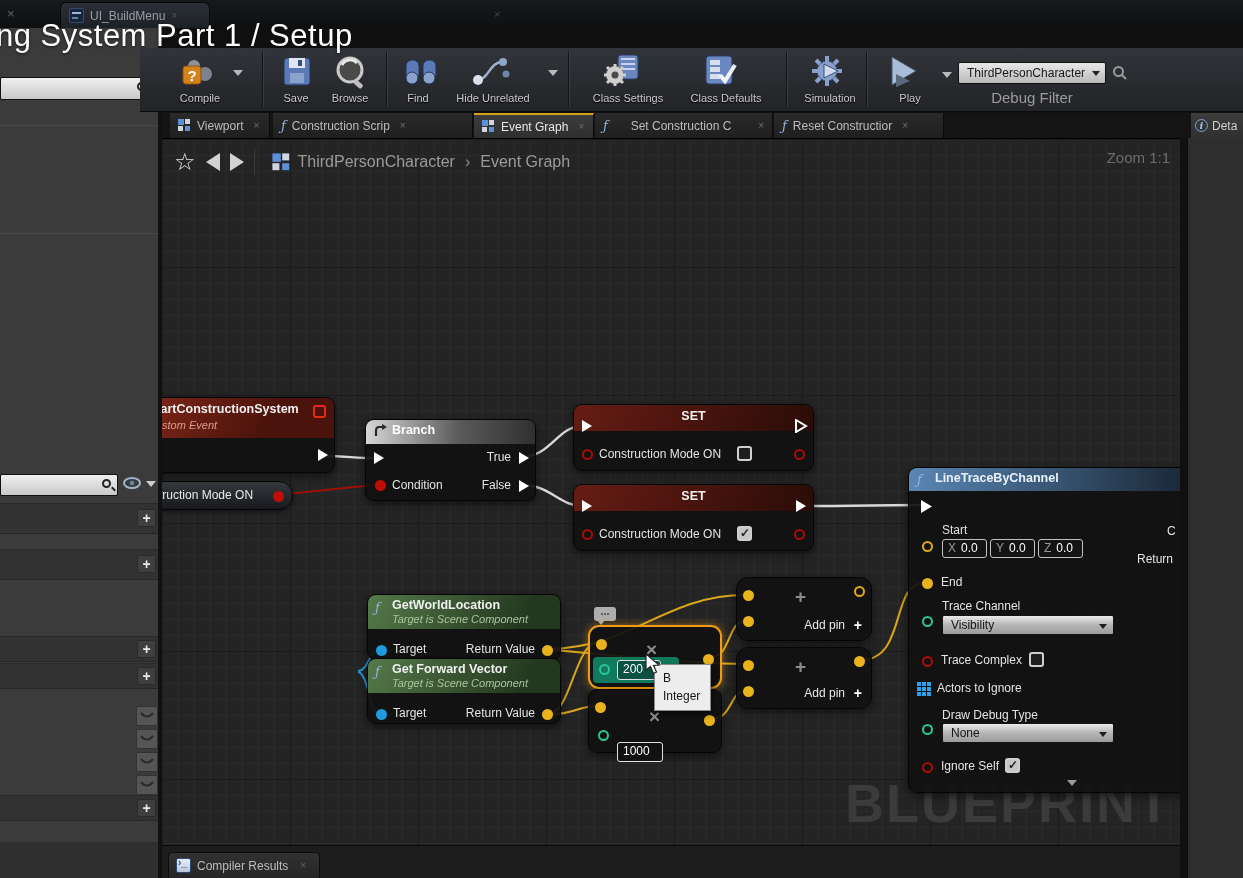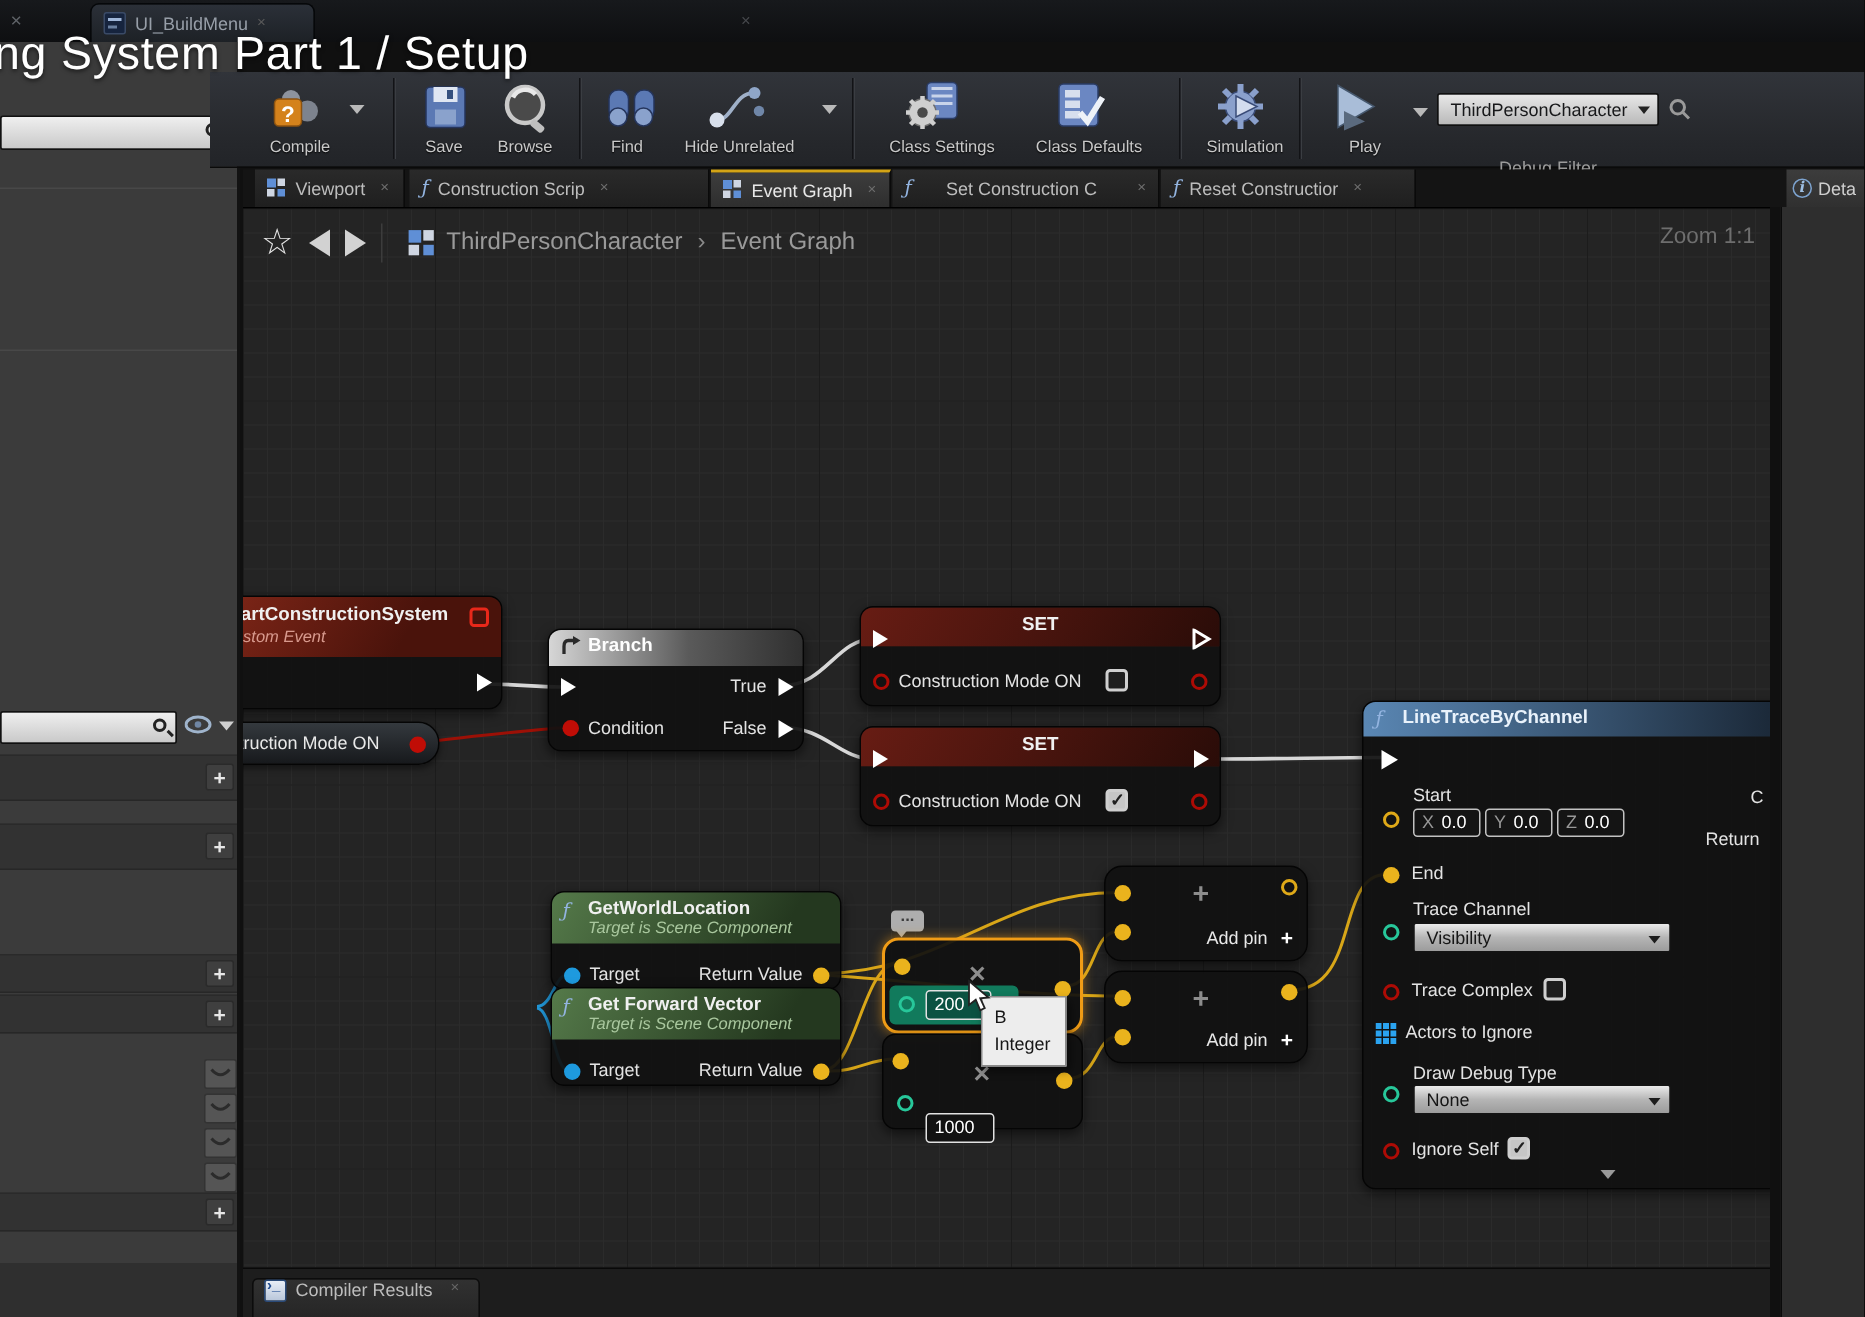--- a/index.html
+++ b/index.html
@@ -30,21 +30,21 @@
   #toolbar { left:140px; top:48px; width:1103px; height:64px;
              background:linear-gradient(#31343a,#26282c 70%,#222428); border-bottom:1px solid #0a0a0a; }
   .tbtn-label { position:absolute; color:#c9c9c9; font-size:11px; text-shadow:0 1px 1px #000; white-space:nowrap; transform:translateX(-50%); }
   .tsep { position:absolute; top:4px; width:1px; height:54px; background:#121316; box-shadow:1px 0 0 #3a3d42; }
   .caret { position:absolute; width:0; height:0; border-left:5px solid transparent; border-right:5px solid transparent; border-top:6px solid #b9b9b9; }
   #debug-dd { position:absolute; left:818px; top:14px; width:148px; height:22px;
               background:linear-gradient(#e8e8e8,#b9b9b9); border:1px solid #101010; border-radius:2px;
               color:#17181a; font-size:12px; line-height:20px; padding:0 16px 0 8px; }
   #debug-dd::after { content:""; position:absolute; right:5px; top:8px; border-left:4px solid transparent;
                      border-right:4px solid transparent; border-top:5px solid #222; }
-  #debug-filter-label { position:absolute; left:892px; top:57px; transform:translateX(-50%); color:#9b9b9b; font-size:12px; }
+  #debug-filter-label { position:absolute; left:892px; top:41px; transform:translateX(-50%); color:#9b9b9b; font-size:15px; }
 
   
   #tabbar { left:162px; top:113px; width:1081px; height:25px; background:#141414; }
   .dtab { position:absolute; top:0; height:25px; background:linear-gradient(#2a2a2a,#1f1f1f);
           border-right:1px solid #0a0a0a; display:flex; align-items:center; gap:6px; padding:0 8px;
           color:#bdbdbd; font-size:12px; white-space:nowrap; overflow:hidden; }
   .dtab.active { background:linear-gradient(#3d3d3d,#2e2e2e); border-top:2px solid #d3a416; color:#e8e8e8; }
   .dtab .x { color:#6e6e6e; font-size:10px; margin-left:4px; }
   .gridicon { width:13px; height:13px; position:relative; flex:0 0 13px; }
   .gridicon i { position:absolute; width:6px; height:6px; background:#5f8fd6; }
@@ -116,21 +116,21 @@
               line-height:16px; padding:0 5px; background:#121212; }
   #tooltip { position:absolute; background:#ededed; border:1px solid #8a8a8a; color:#161616; font-size:12px;
              padding:4px 10px 5px 8px; z-index:10; box-shadow:2px 3px 6px rgba(0,0,0,.5); line-height:1.5; }
   #bubble { position:absolute; width:22px; height:14px; background:#aeaeae; border-radius:3px; color:#3c3c3c;
             font-size:11px; font-weight:bold; text-align:center; line-height:9px; z-index:2; }
   #bubble::after { content:""; position:absolute; left:3px; bottom:-4px; border-left:4px solid transparent; border-right:4px solid transparent; border-top:5px solid #aeaeae; }
 
   
   #bottombar { position:absolute; left:0; bottom:0; width:100%; height:33px; background:#1d1d1d; border-top:1px solid #090909; z-index:4; }
   #compiler-tab { position:absolute; left:6px; top:6px; width:152px; height:27px; background:linear-gradient(#313131,#262626);
-                  border:1px solid #0c0c0c; border-radius:4px 4px 0 0; display:flex; gap:6px; padding:0 7px;
+                  border:1px solid #0c0c0c; border-radius:4px 4px 0 0; display:flex; align-items:center; gap:6px; padding:0 7px;
                   color:#bdbdbd; font-size:12px; }
   #compiler-tab .cicon { width:15px; height:15px; background:linear-gradient(#e8eef6,#b9c6da); border:1px solid #2a4a78; border-radius:2px;
                          position:relative; }
   #compiler-tab .cicon::before { content:"›_"; position:absolute; left:1px; top:-2px; color:#1d4a8f; font-size:10px; font-weight:bold; }
   #compiler-tab .x { color:#666; font-size:10px; margin-left:6px; }
 
   
   #details-strip { left:1187px; top:138px; width:56px; height:740px; background:#2e2e2e; border-left:1px solid #0a0a0a; }
   #details-tab { left:1191px; top:113px; width:52px; height:25px; background:linear-gradient(#3c3c3c,#303030);
                  display:flex; align-items:center; gap:4px; padding:0 4px; color:#cfcfcf; font-size:12px; overflow:hidden; }
@@ -359,20 +359,21 @@
   </div>
 
   <div id="details-tab" class="abs">
     <span class="info-icon">i</span>
     <span>Deta</span>
   </div>
   <div id="details-strip" class="abs"></div>
 
   <div id="graph" class="abs">
 
+    <div id="watermark" class="abs">BLUEPRINT</div>
     <span id="zoomlabel" class="abs">Zoom 1:1</span>
 
     <div id="breadcrumb" class="abs">
       <span class="star-icon">☆</span>
       <span class="navarrow" style="border-right:14px solid #d2d2d2;"></span>
       <span class="navarrow" style="border-left:14px solid #d2d2d2;"></span>
       <span id="bc-divider"></span>
       <span class="gridicon" style="transform:scale(1.4);margin-left:10px;">
           <i></i>
           <i></i>

